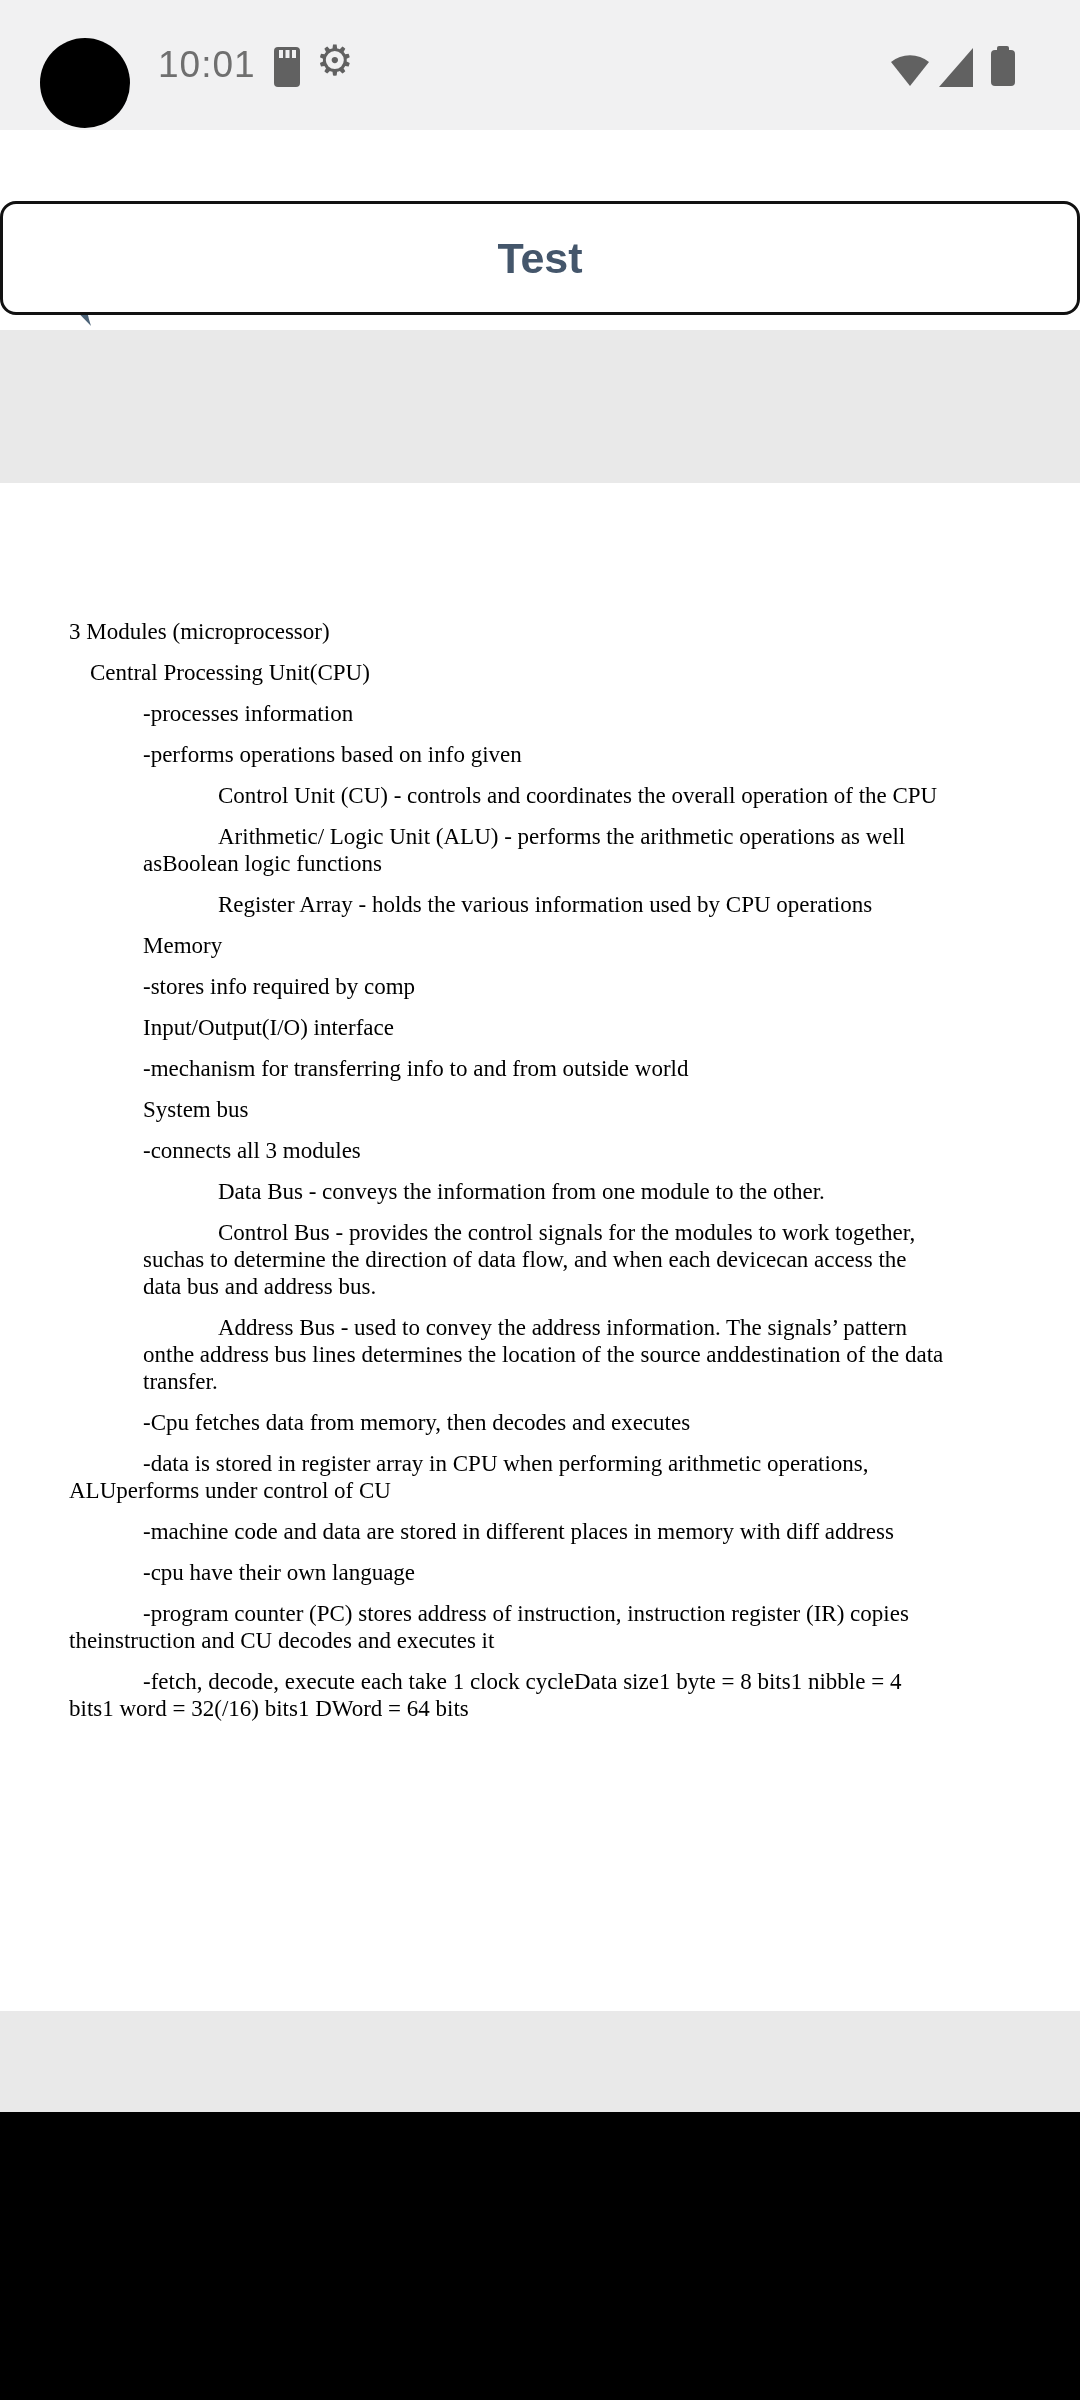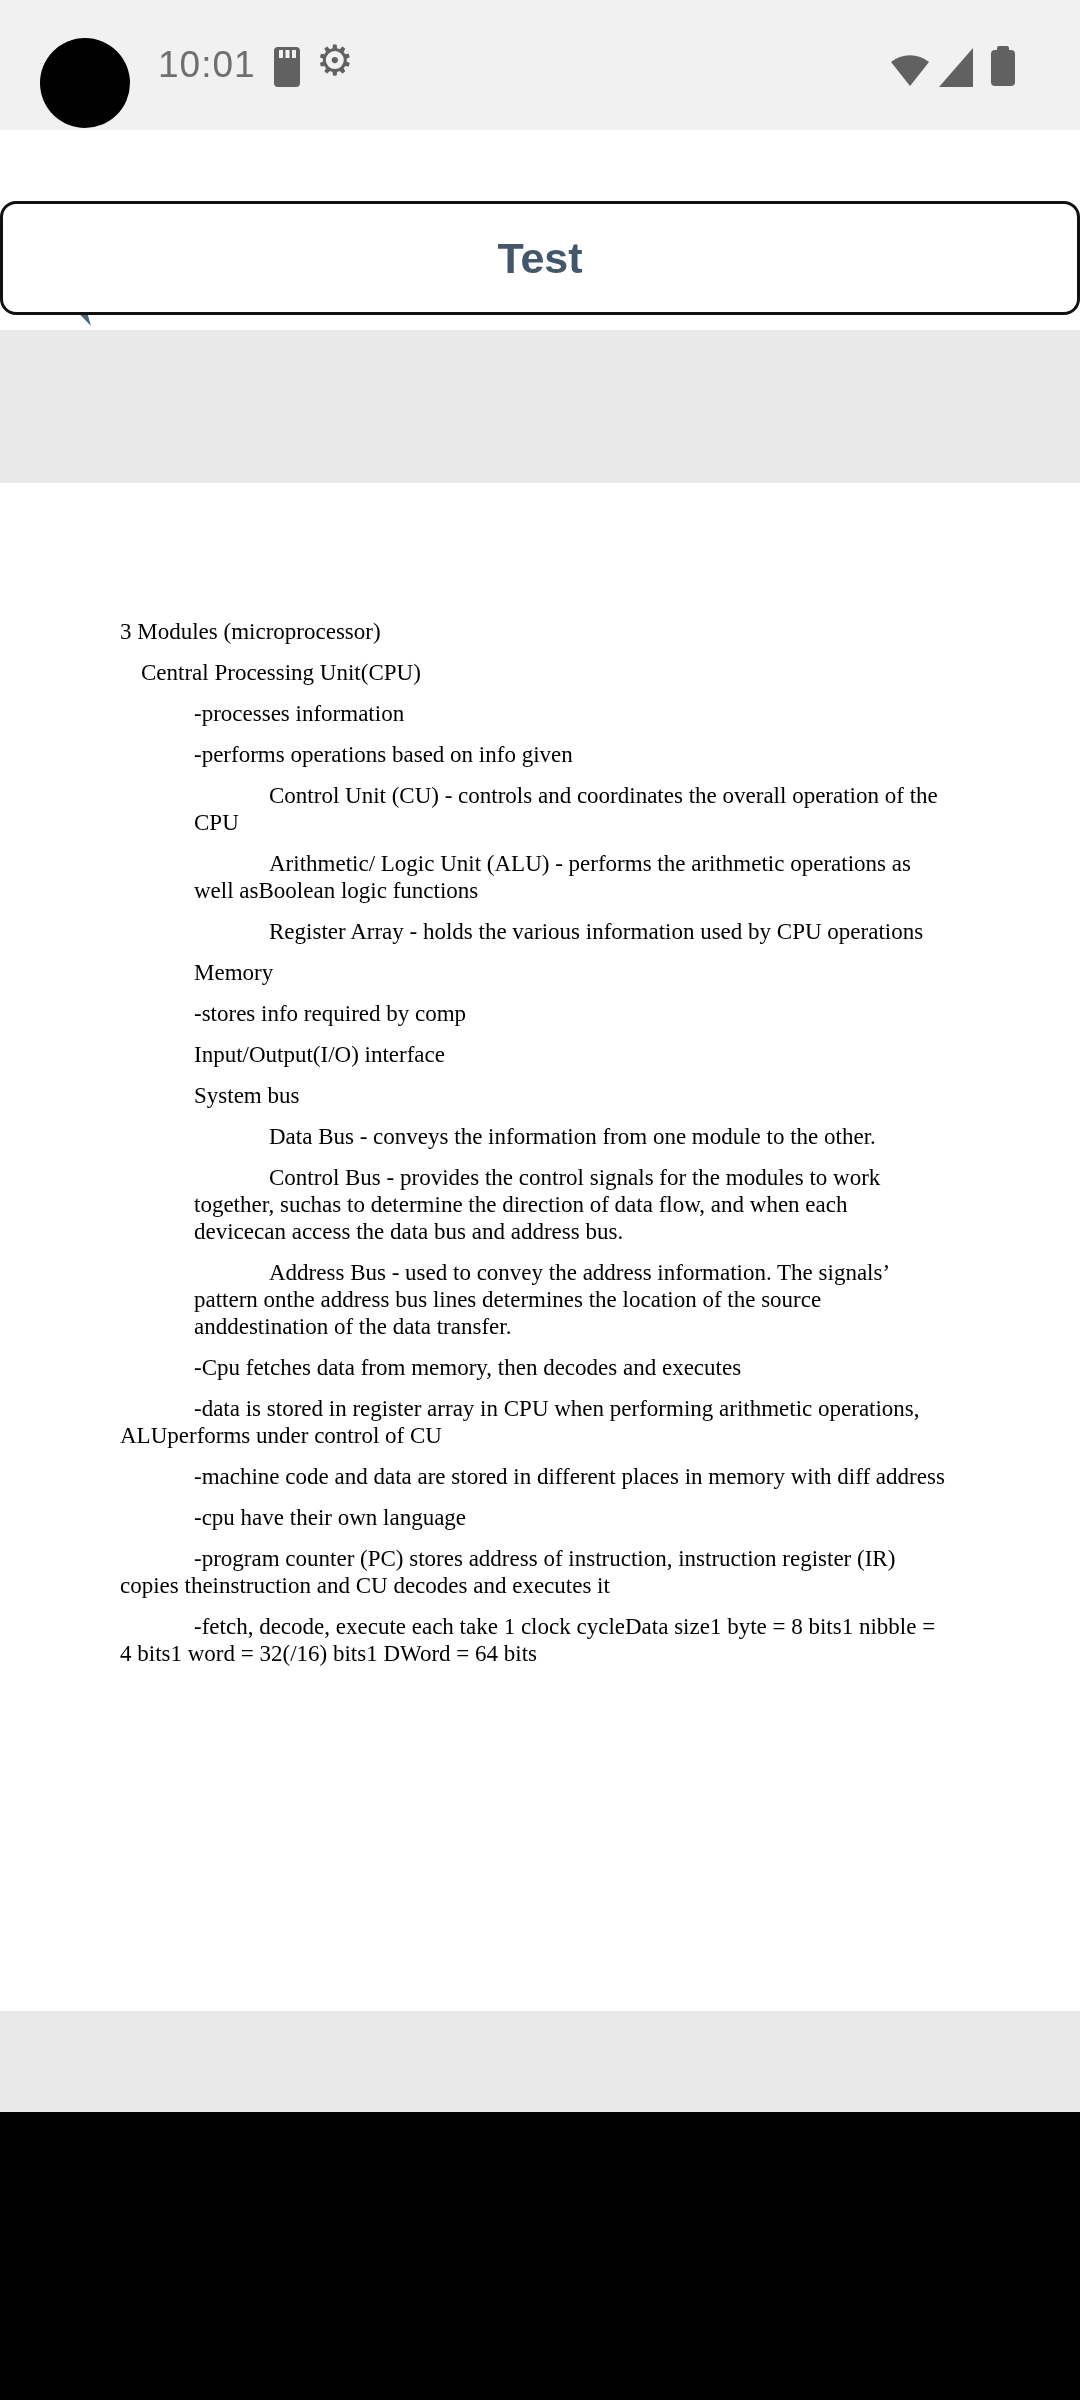--- a/index.html
+++ b/index.html
@@ -20,21 +20,21 @@
   
   .title-box { position:absolute; left:0; top:201px; width:1080px; height:114px; background:#fff;
     border-top:3px solid #111; border-bottom:3px solid #111; box-sizing:border-box;
     border-left:3px solid #111; border-right:3px solid #111;
     display:flex; align-items:center; justify-content:center;border-radius:16px; }
   .title-text { font-size:43px; font-weight:bold; color:#44566b; }
   
   .band-top    { position:absolute; left:0; top:330px;  width:1080px; height:153px; background:#e9e9e9; }
   .band-bottom { position:absolute; left:0; top:2011px; width:1080px; height:154px; background:#e9e9e9; }
   .doc-page { position:absolute; left:0; top:483px; width:1080px; height:1528px; background:#ffffff;
-    box-sizing:border-box; padding:135px 135px 0 120px; overflow:hidden; }
+    box-sizing:border-box; padding:135px 135px 0 69px; overflow:hidden; }
   .para { margin:0 0 14px 0; font-family:"Liberation Serif", serif; font-size:23px; line-height:27px; color:#000; }
   .para.l0 { margin-left:0;   text-indent:0; }
   .para.l1 { margin-left:0;   text-indent:21px; }
   .para.l2 { margin-left:0;   text-indent:74px; }
   .para.l3 { margin-left:74px; text-indent:75px; }
   
   .nav-bar { position:absolute; left:0; top:2165px; width:1080px; height:172px; background:#12395e; display:flex; }
   .nav-item { width:216px; height:172px; display:flex; flex-direction:column; align-items:center;
     justify-content:flex-start; padding-top:38px; box-sizing:border-box; cursor:pointer; }
   .nav-item .nav-icon { width:80px; height:80px; }
@@ -105,21 +105,23 @@
       <p class="para l0">3 Modules (microprocessor)</p>
       <p class="para l1">Central Processing Unit(CPU)</p>
       <p class="para l2">-processes information</p>
       <p class="para l2">-performs operations based on info given</p>
       <p class="para l3">Control Unit (CU) - controls and coordinates the overall operation of the CPU</p>
       <p class="para l3">Arithmetic/ Logic Unit (ALU) - performs the arithmetic operations as well asBoolean logic functions</p>
       <p class="para l3">Register Array - holds the various information used by CPU operations</p>
       <p class="para l2">Memory</p>
       <p class="para l2">-stores info required by comp</p>
       <p class="para l2">Input/Output(I/O) interface</p>
+      <p class="para l2">-mechanism for transferring info to and from outside world</p>
       <p class="para l2">System bus</p>
+      <p class="para l2">-connects all 3 modules</p>
       <p class="para l3">Data Bus - conveys the information from one module to the other.</p>
       <p class="para l3">Control Bus - provides the control signals for the modules to work together, suchas to determine the direction of data flow, and when each devicecan access the data bus and address bus.</p>
       <p class="para l3">Address Bus - used to convey the address information. The signals’ pattern onthe address bus lines determines the location of the source anddestination of the data transfer.</p>
       <p class="para l2">-Cpu fetches data from memory, then decodes and executes</p>
       <p class="para l2">-data is stored in register array in CPU when performing arithmetic operations, ALUperforms under control of CU</p>
       <p class="para l2">-machine code and data are stored in different places in memory with diff address</p>
       <p class="para l2">-cpu have their own language</p>
       <p class="para l2">-program counter (PC) stores address of instruction, instruction register (IR) copies theinstruction and CU decodes and executes it</p>
       <p class="para l2">-fetch, decode, execute each take 1 clock cycleData size1 byte = 8 bits1 nibble = 4 bits1 word = 32(/16) bits1 DWord = 64 bits</p>
     </div>

